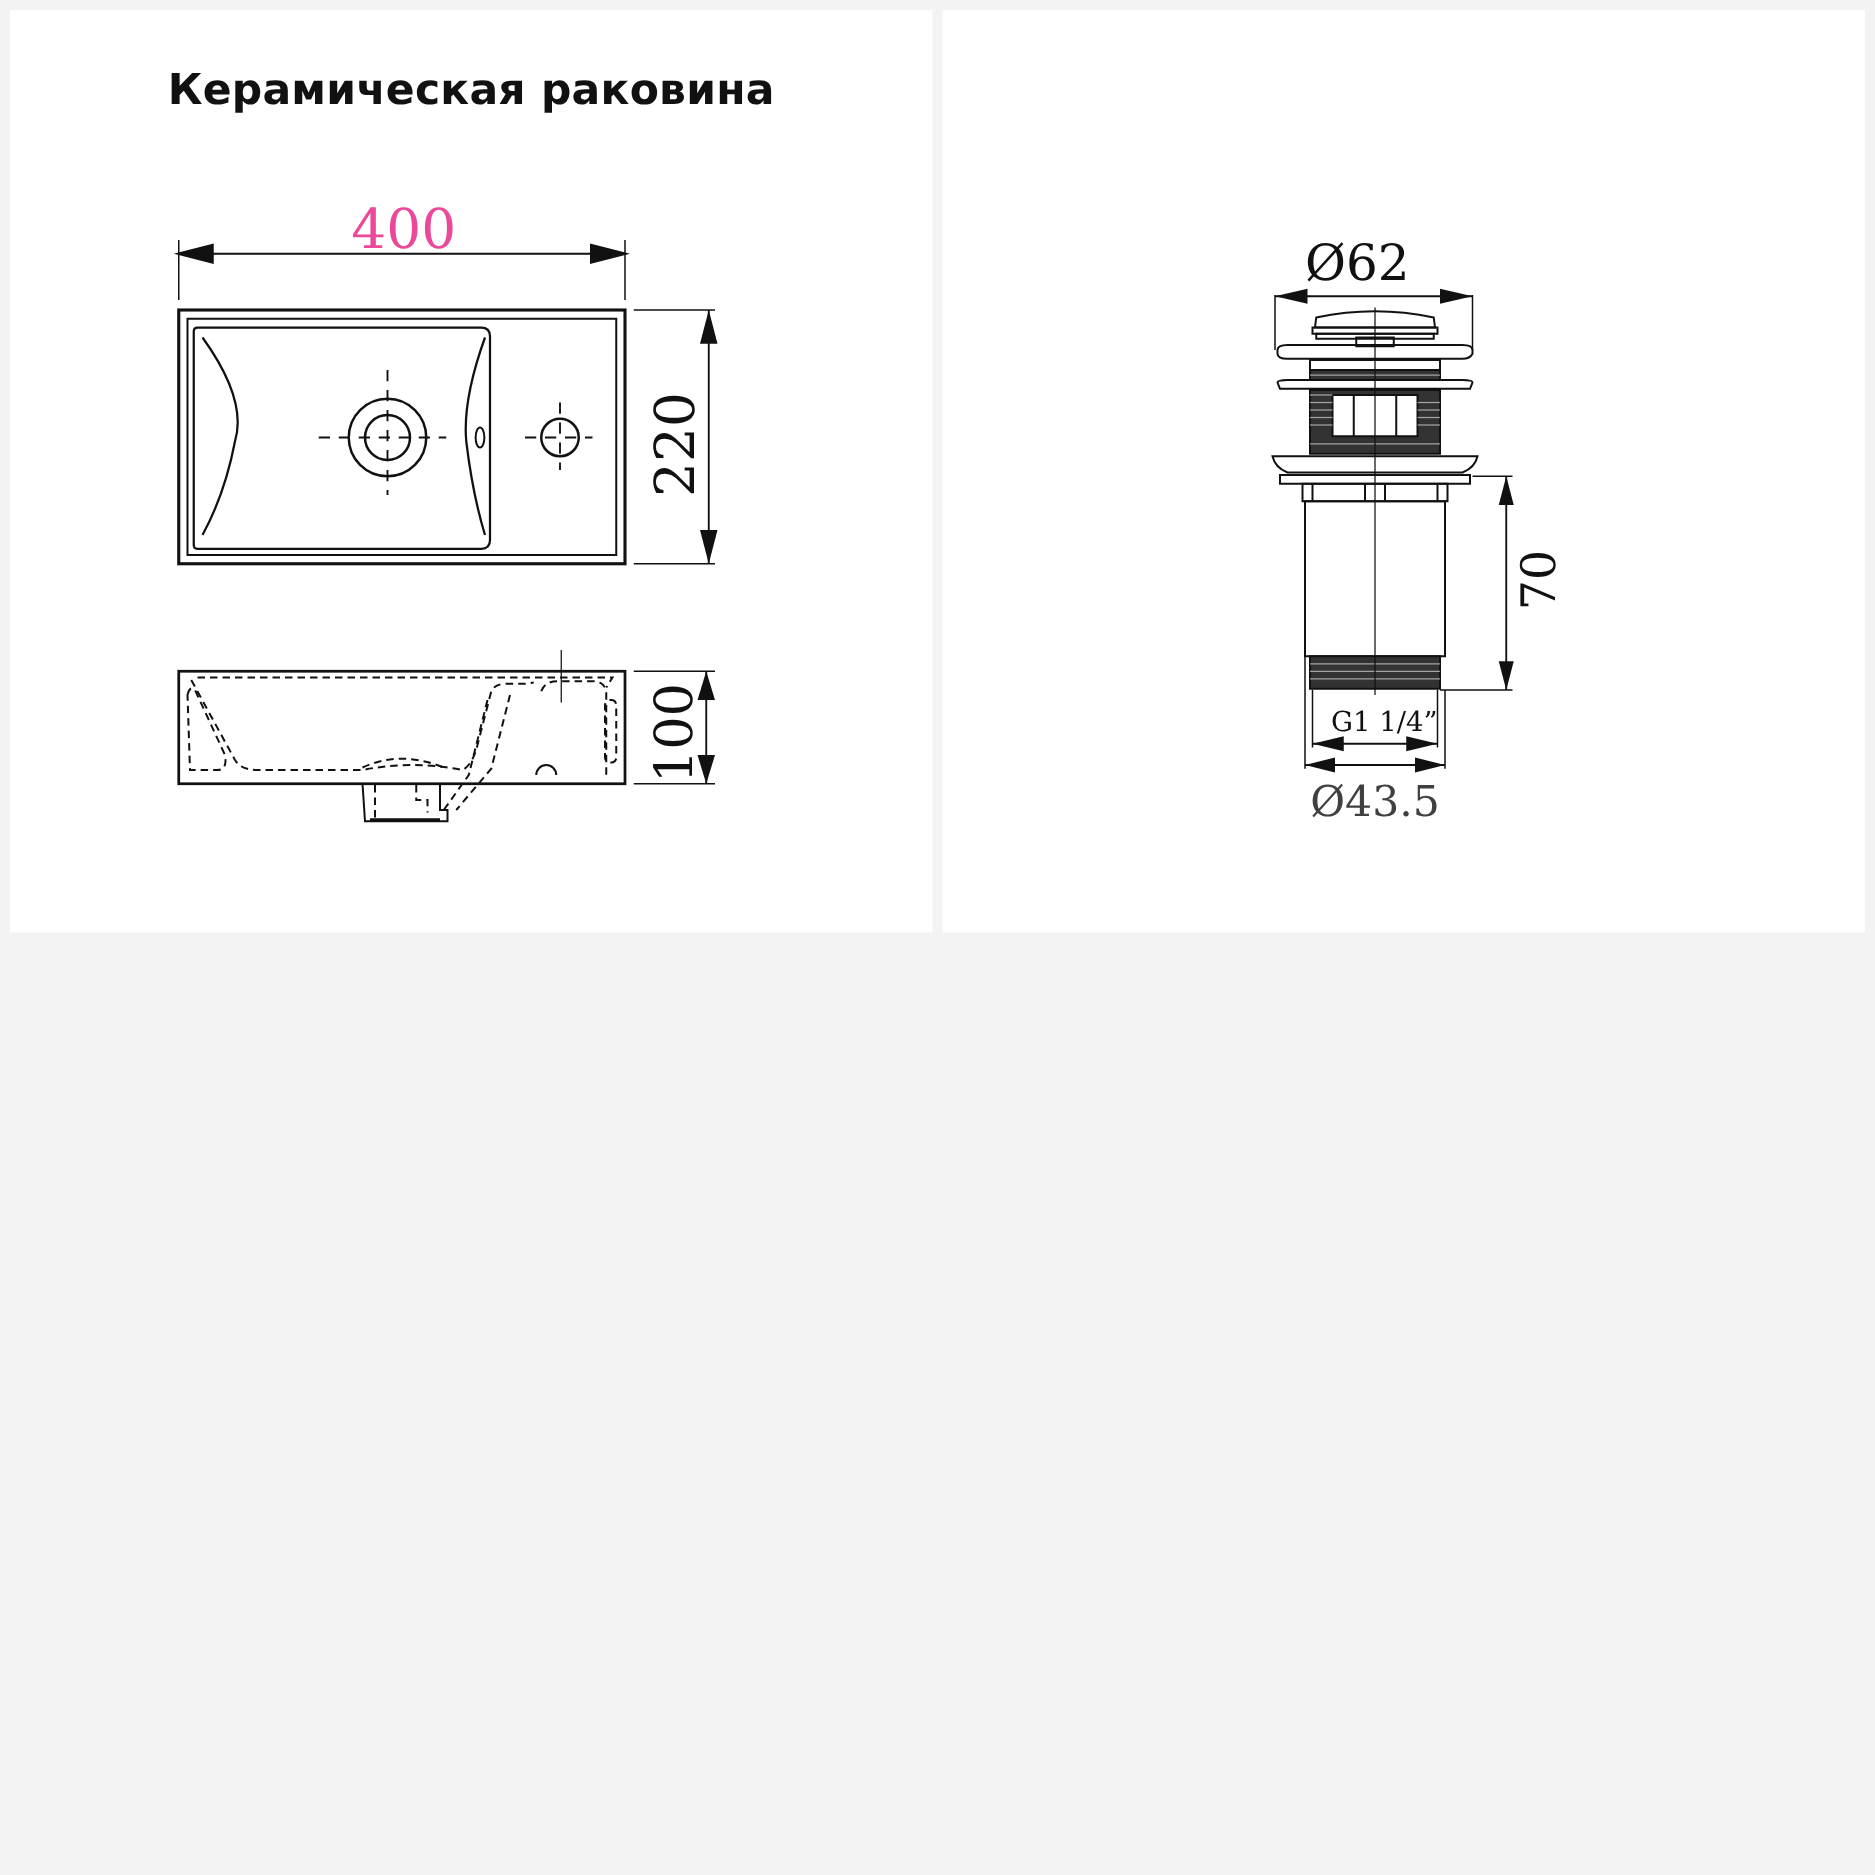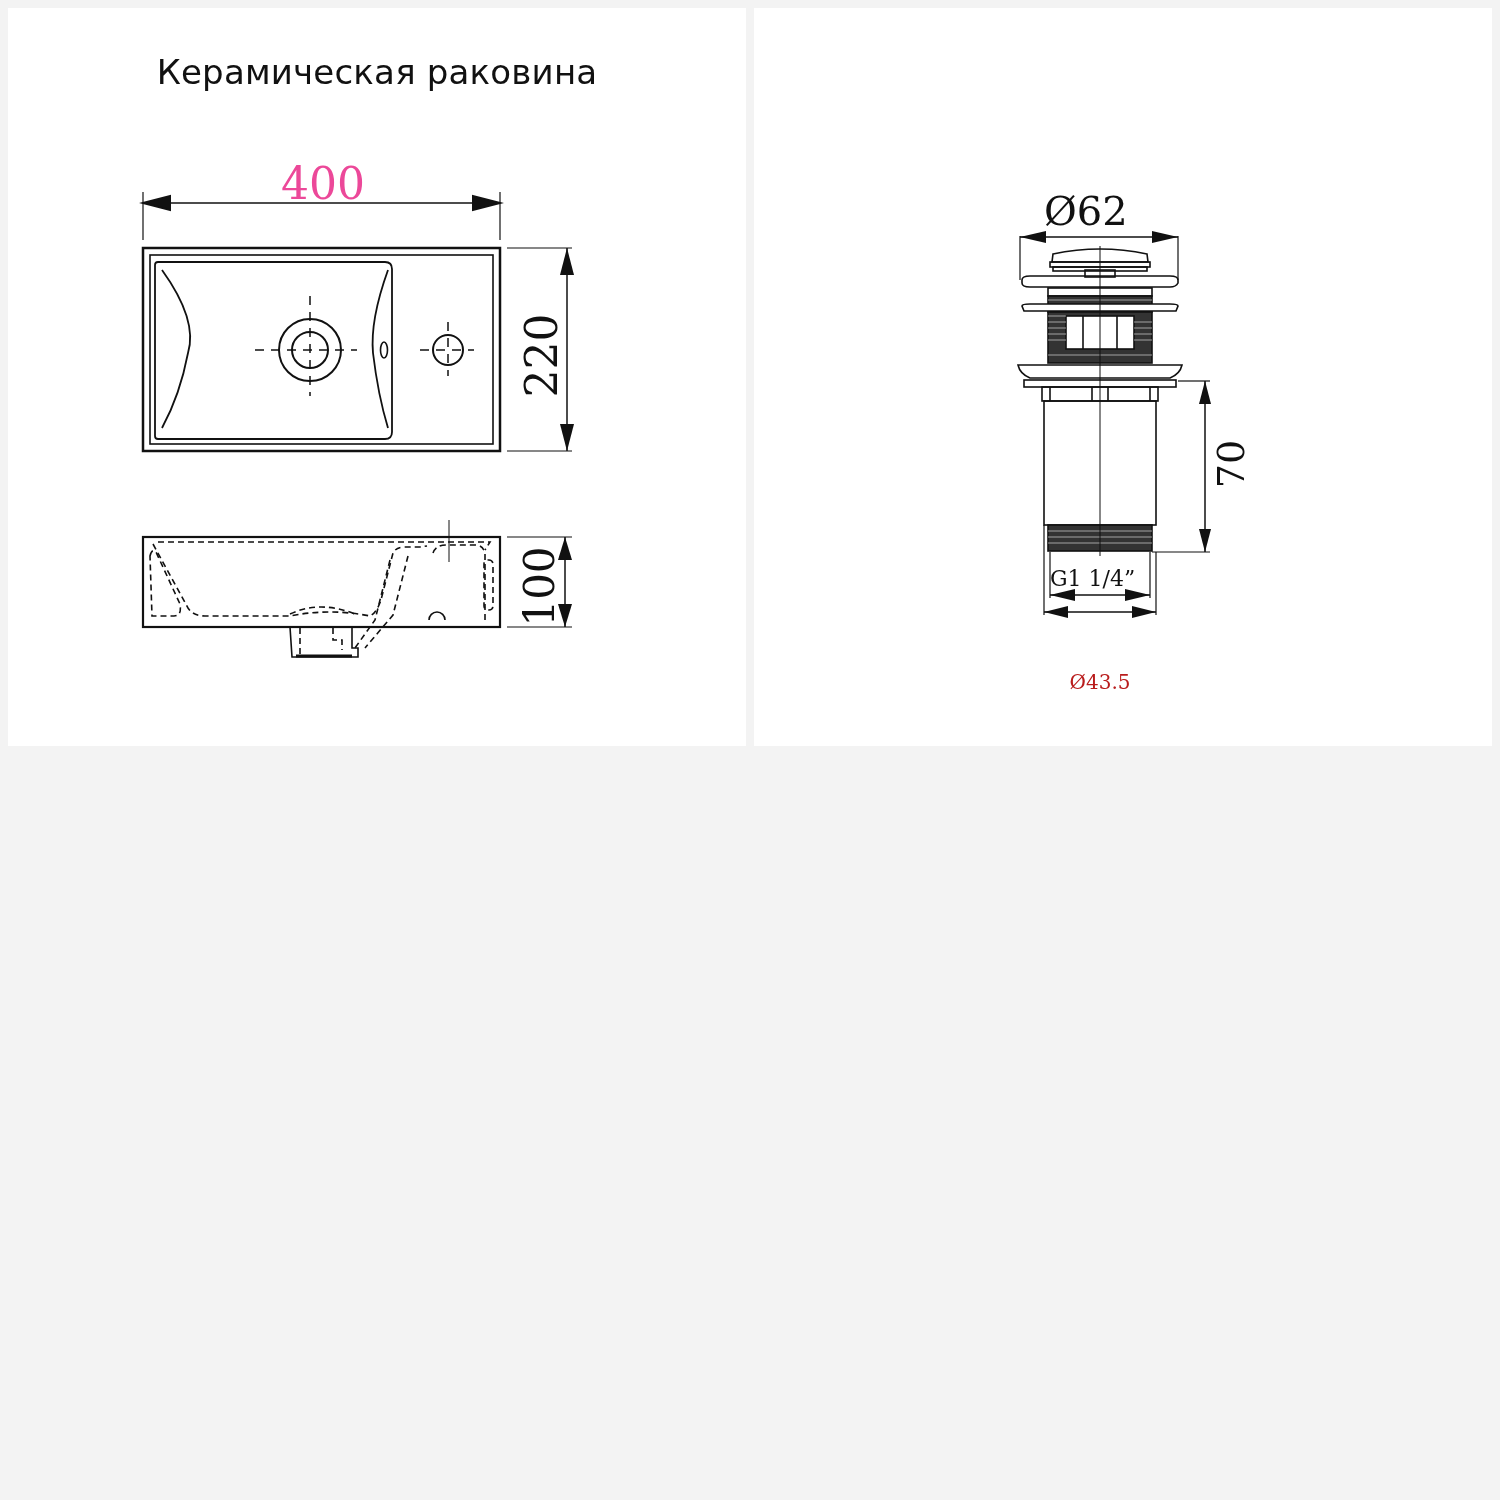--- a/index.html
+++ b/index.html
@@ -1,21 +1,21 @@
 <!DOCTYPE html>
 <html><head>
 <meta charset="utf-8">
 <style>
   html, body { margin:0; padding:0; }
   body { width:1500px; height:1500px; background:#f3f3f3; position:relative; overflow:hidden; }
   .panel { position:absolute; top:8px; width:738px; height:738px; background:#ffffff; }
   .panel-left { left:8px; }
   .panel-right { left:754px; }
   .panel-title { position:absolute; top:44px; left:0; width:100%; text-align:center;
-    font-family:"DejaVu Sans", sans-serif; font-weight:normal; font-size:34px; color:#111; letter-spacing:0.2px; }
+    font-family:"DejaVu Sans", sans-serif; font-weight:bold; font-size:34px; color:#111; letter-spacing:0.2px; }
   svg { position:absolute; left:0; top:0; }
 </style>
 </head>
 <body>
 
 <div class="panel panel-left">
   <div class="panel-title">Керамическая раковина</div>
 
   <svg width="738" height="738" viewBox="8 8 738 738">
     <g stroke="#111" fill="none" stroke-width="2">
@@ -171,15 +171,15 @@
       <line x1="1044" y1="612" x2="1156" y2="612" stroke-width="1.5"></line>
     </g>
     <polygon points="1050,595 1075,589 1075,601" fill="#111"></polygon>
     <polygon points="1150,595 1125,589 1125,601" fill="#111"></polygon>
     <polygon points="1044,612 1068,606 1068,618" fill="#111"></polygon>
     <polygon points="1156,612 1132,606 1132,618" fill="#111"></polygon>
   </svg>
 
   <div style="position:absolute; left:290px; top:180px; width:130px; text-align:left; font-family:'DejaVu Serif', serif; font-size:40px; color:#111;">Ø62</div>
   <div style="position:absolute; left:442px; top:434px; width:70px; text-align:center; font-family:'DejaVu Serif', serif; font-size:38px; color:#111; transform:rotate(-90deg);">70</div>
-  <div style="position:absolute; left:296px; top:558px; width:100px; text-align:left; font-family:'DejaVu Serif', serif; font-size:22px; color:#111;">G1 1/4”</div>
-  <div style="position:absolute; left:286px; top:614px; width:120px; text-align:center; font-family:'DejaVu Serif', serif; font-size:20px; color:#b91c1c;margin-top:48px;">Ø43.5</div>
+  <div style="position:absolute; left:296px; top:558px; width:100px; text-align:right; font-family:'DejaVu Serif', serif; font-size:22px; color:#111;">G1 1/4”</div>
+  <div style="position:absolute; left:286px; top:614px; width:120px; text-align:center; font-family:'DejaVu Serif', serif; font-size:34px; color:#404040;">Ø43.5</div>
 </div>
 
 </body></html>

